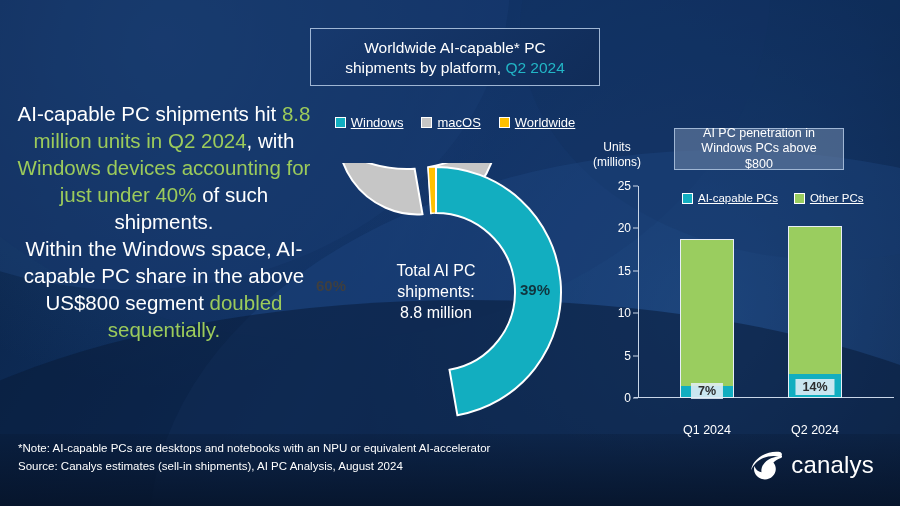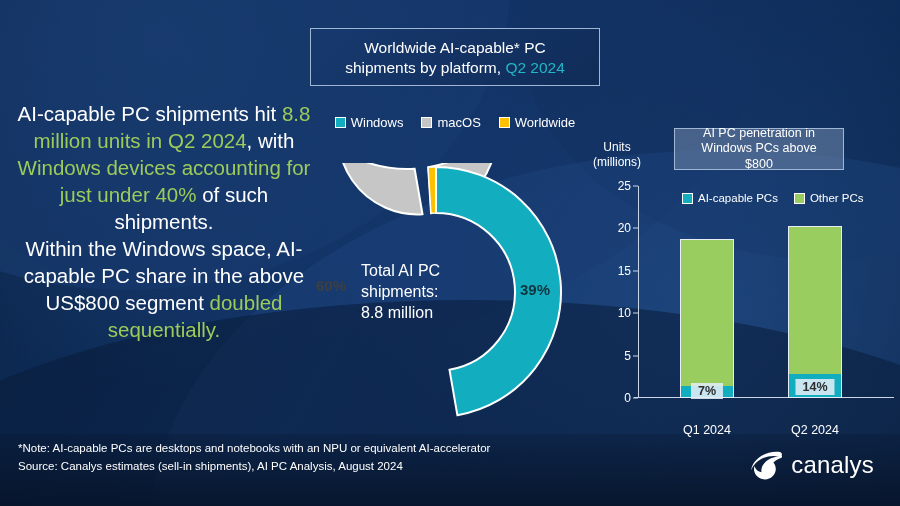--- a/index.html
+++ b/index.html
@@ -42,27 +42,27 @@
     text-align:center;color:#ffffff;font-size:20.5px;line-height:1.32;
   }
   #narrative .g{color:#9ccb5b;}
 
   
   #donut-legend{
     position:absolute;left:322px;top:115px;width:266px;
     display:flex;justify-content:center;gap:18px;align-items:center;
     color:#ffffff;font-size:13px;
   }
-  .lg{display:flex;align-items:center;gap:5px;}
+  .lg{display:flex;align-items:center;gap:5px;text-decoration:underline;}
   .sw{width:11px;height:11px;display:inline-block;border:1px solid #ffffff;box-sizing:border-box;}
   #donut-wrap{position:absolute;left:307px;top:163px;width:258px;height:258px;}
   #donut-wrap svg{display:block;}
   #donut-center{
     position:absolute;left:50%;top:50%;transform:translate(-50%,-50%);
-    color:#ffffff;font-size:16px;line-height:1.32;width:150px;
+    text-align:center;color:#ffffff;font-size:16px;line-height:1.32;width:150px;
   }
   .pct{position:absolute;font-size:15px;font-weight:bold;}
   #pct-macos{left:316px;top:277px;color:#3f3f3f;}
   #pct-windows{left:520px;top:281px;color:#10353f;}
 
   
   #bar-panel{position:absolute;left:586px;top:128px;width:310px;height:300px;}
   #bar-head{
     position:absolute;left:88px;top:0px;width:170px;height:42px;
     border:1px solid #9fb6d4;background:rgba(103,128,163,.62);

